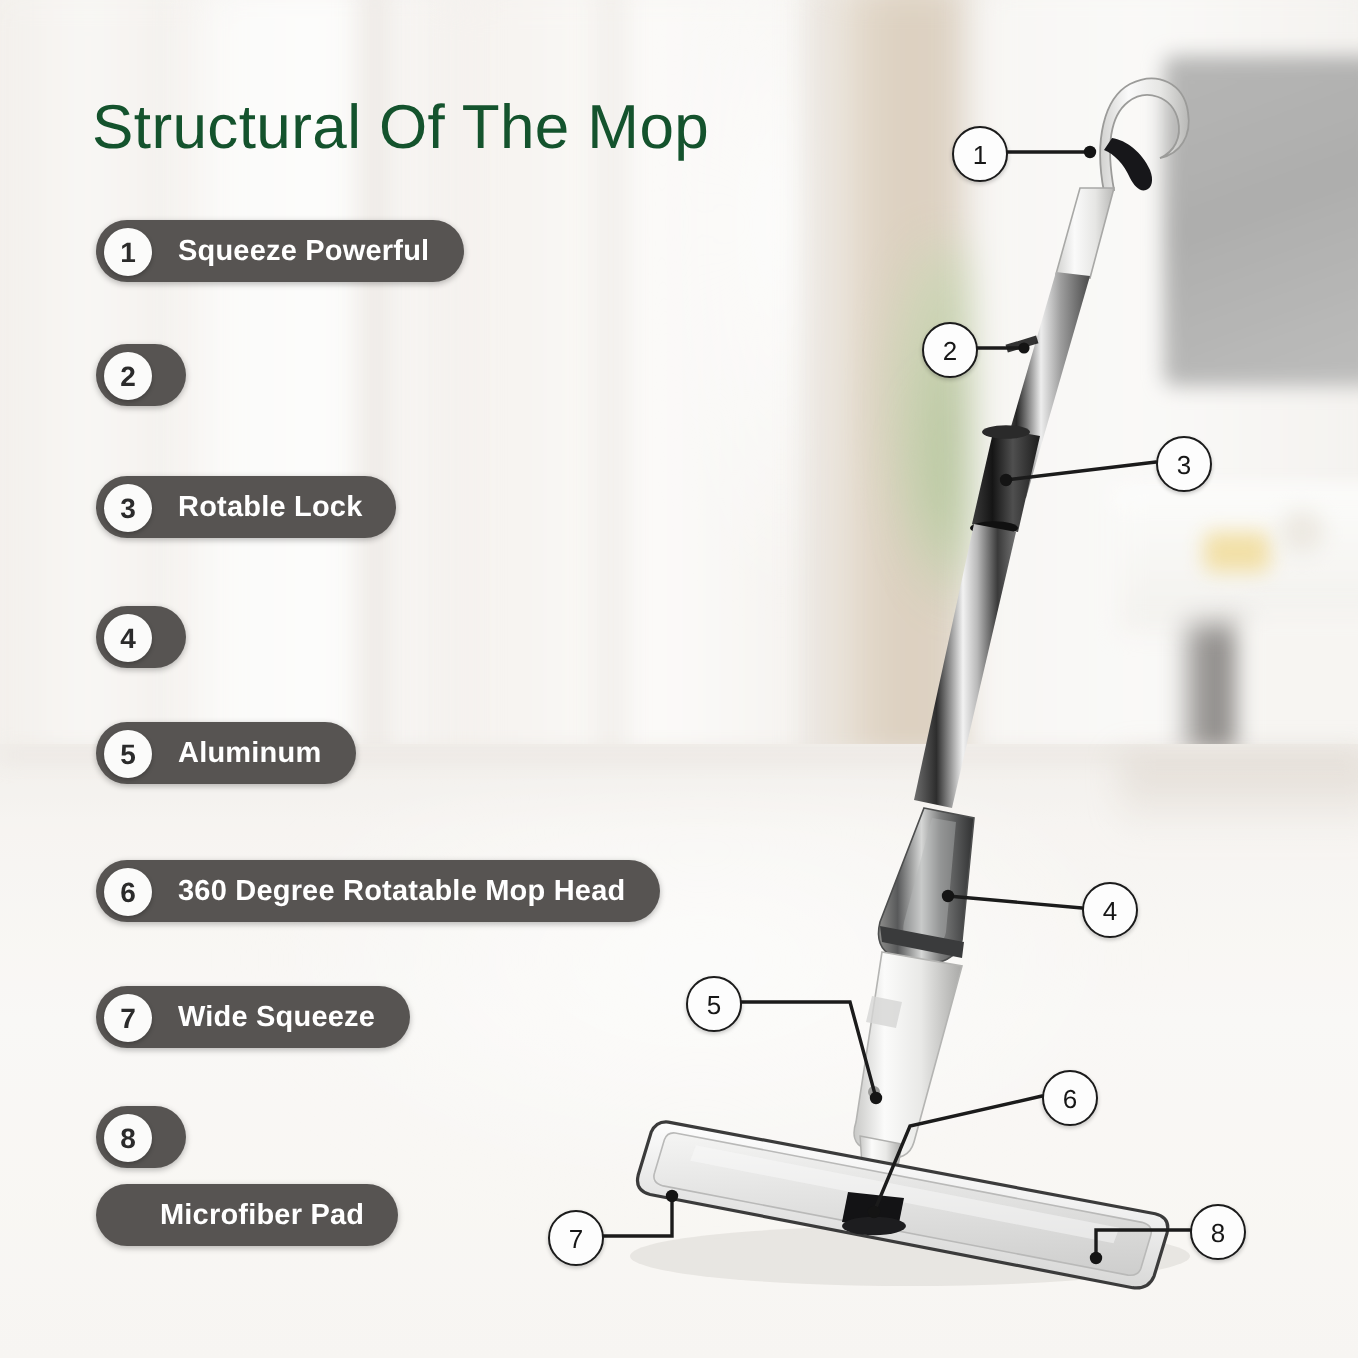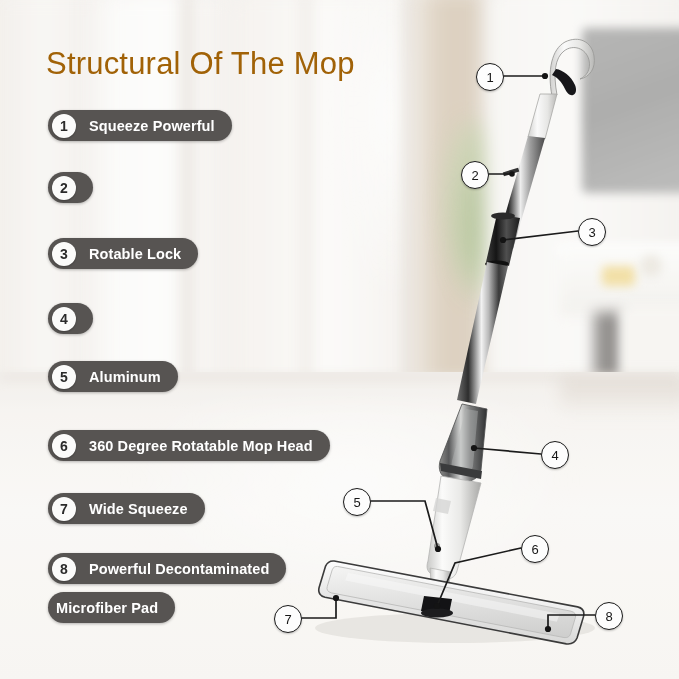--- a/index.html
+++ b/index.html
@@ -58,27 +58,27 @@
     background:#e4ded8;filter:blur(5px);opacity:.8;}
   .floor-sheen{position:absolute;left:120px;top:400px;width:460px;height:200px;
     background:radial-gradient(ellipse at 50% 40%,rgba(255,255,255,.8),rgba(255,255,255,0) 70%);
     filter:blur(14px);}
   .floor-refl{position:absolute;left:560px;top:378px;width:130px;height:40px;
     background:linear-gradient(180deg,rgba(190,175,160,.45),rgba(190,175,160,0));filter:blur(8px);}
   .overlay-wash{position:absolute;inset:0;background:rgba(250,248,246,.30);}
 
   
   .title{position:absolute;left:46px;top:48px;font-size:31px;line-height:1;
-    color:#a16207;letter-spacing:.2px;white-space:nowrap;}
+    color:#14532d;letter-spacing:.2px;white-space:nowrap;}
 
   
   .pill{position:absolute;display:flex;align-items:center;height:31px;
     background:#575452;border-radius:16px;padding:0 17px 0 4px;
     box-shadow:0 1px 3px rgba(0,0,0,.28);}
-  .pill.cont{padding-left:8px;}
+  .pill.cont{padding-left:32px;}
   .badge{width:24px;height:24px;border-radius:50%;background:#fbfbfa;
     color:#2b2b2b;font-size:14px;font-weight:bold;display:flex;
     align-items:center;justify-content:center;flex:0 0 auto;
     box-shadow:0 1px 2px rgba(0,0,0,.25);}
   .pill-label{color:#fff;font-size:14.5px;font-weight:bold;margin-left:13px;
     white-space:nowrap;letter-spacing:.1px;}
   .pill.cont .pill-label{margin-left:0;}
 
   
   .mop{position:absolute;inset:0;pointer-events:none;}
@@ -266,21 +266,20 @@
   <div class="pill" style="left:48px;top:430px;">
     <div class="badge">6</div>
     <div class="pill-label">360 Degree Rotatable Mop Head</div>
   </div>
   <div class="pill" style="left:48px;top:493px;">
     <div class="badge">7</div>
     <div class="pill-label">Wide Squeeze</div>
   </div>
   <div class="pill" style="left:48px;top:553px;">
     <div class="badge">8</div>
-    <div class="pill-label">Powerful Decontaminated</div>
   </div>
   <div class="pill cont" style="left:48px;top:592px;">
     <div class="pill-label">Microfiber Pad</div>
   </div>
 
   <div class="marker" style="left:476px;top:63px;">
       <span>1</span>
     </div>
   <div class="marker" style="left:461px;top:161px;">
       <span>2</span>

